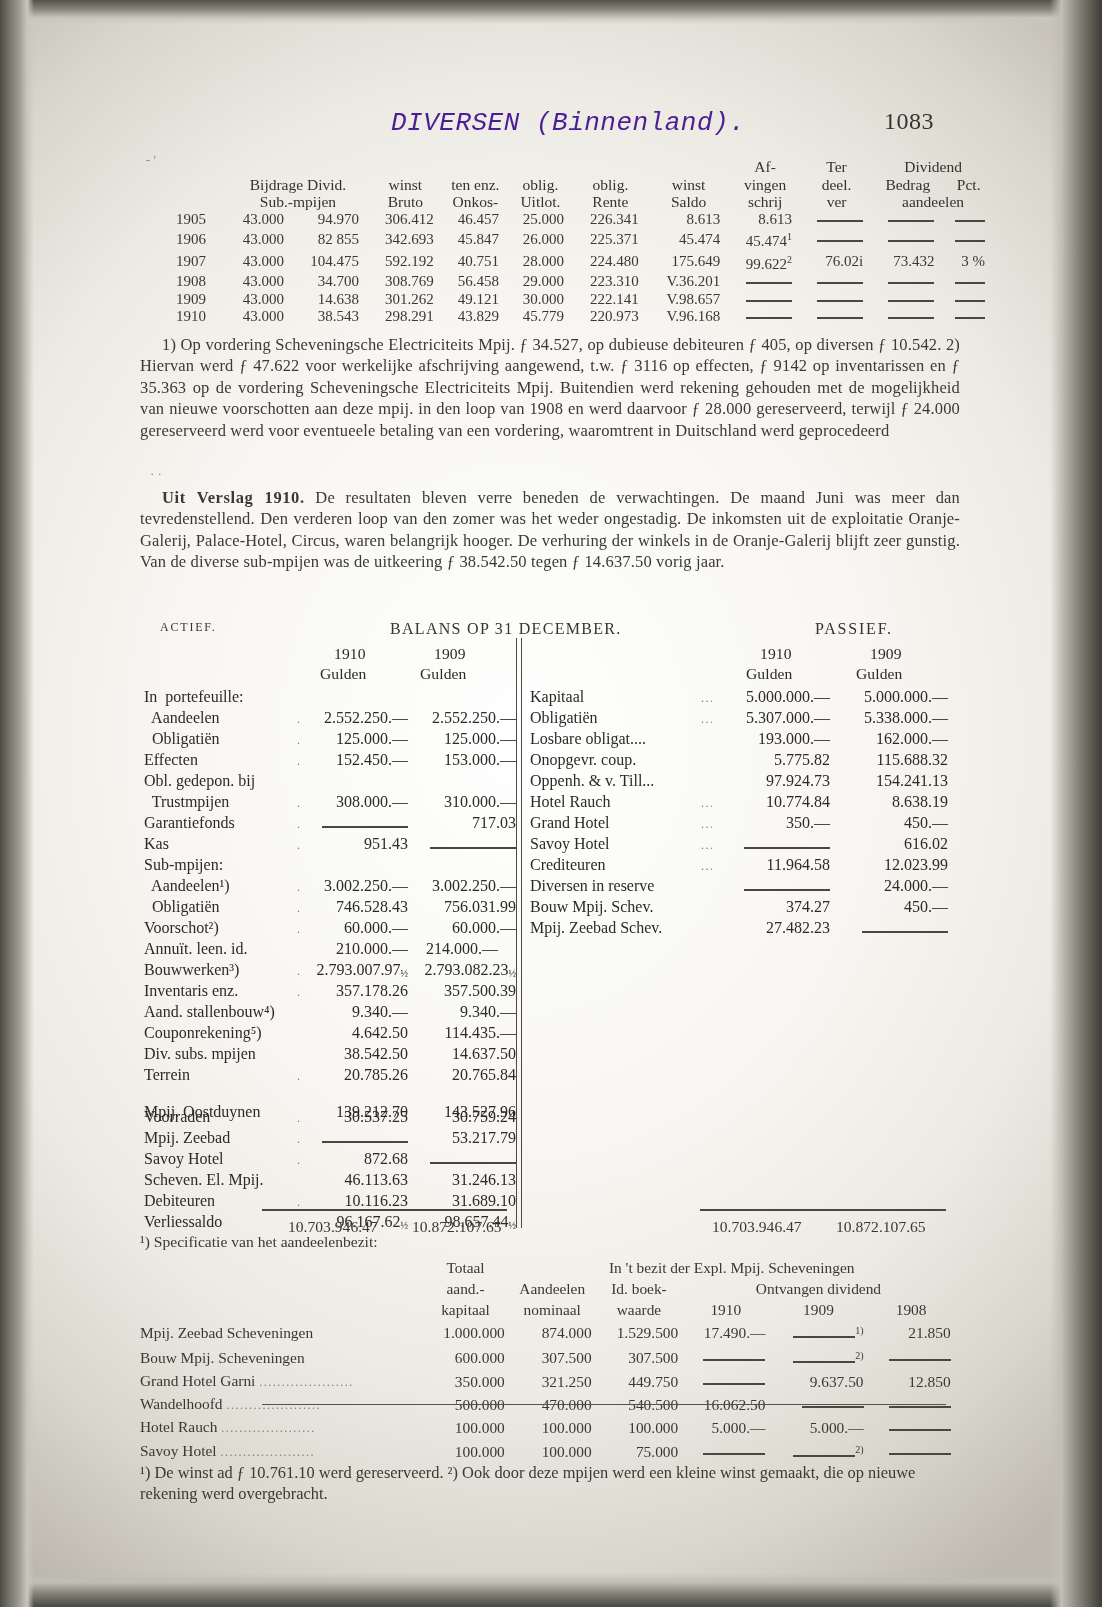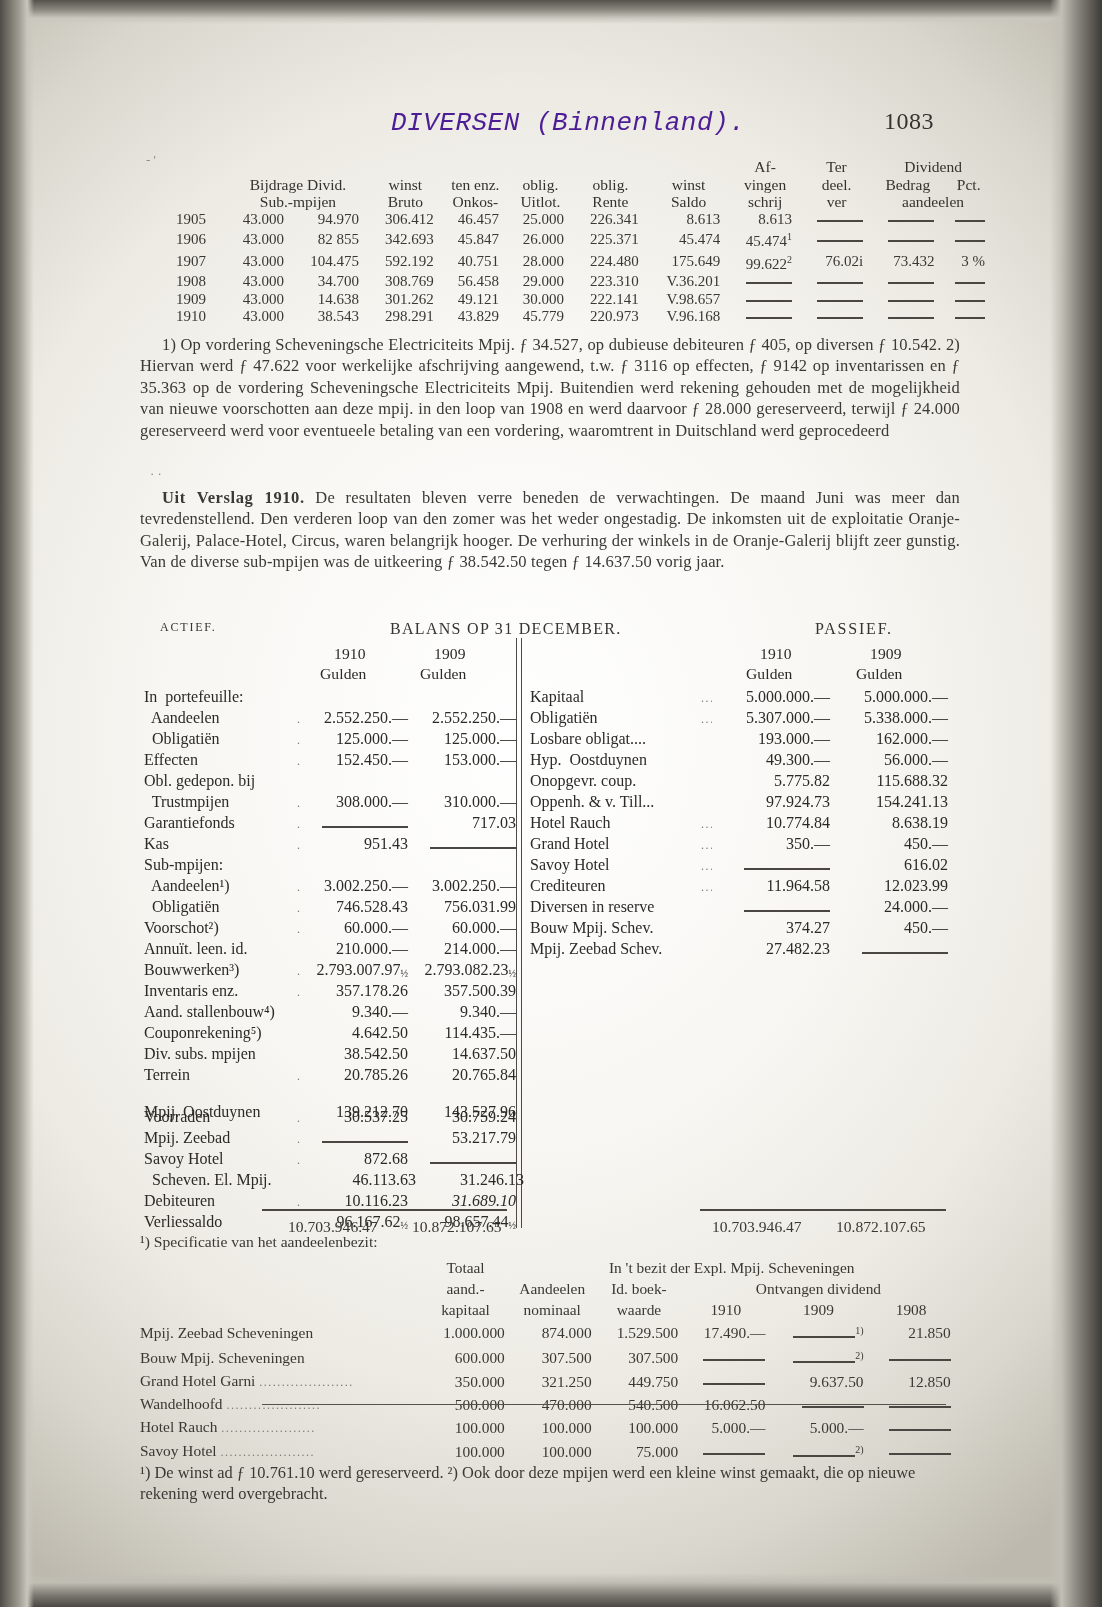--- a/index.html
+++ b/index.html
@@ -317,21 +317,21 @@
       <div class="brow">
         <span class="blab" style="width: 150px;">Voorschot²)</span>
         <span class="dots">................................</span>
         <span class="bnum" style="width: 108px;">60.000.—</span>
         <span class="bnum" style="width: 108px;">60.000.—</span>
       </div>
       <div class="brow">
         <span class="blab" style="width: 150px;">Annuït. leen. id.</span>
         <span class="dots"></span>
         <span class="bnum" style="width: 108px;">210.000.—</span>
-        <span class="bnum" style="width: 108px;">214.000.—</span>
+        <span class="bnum" style="width: 108px; text-align: center;">214.000.—</span>
       </div>
       <div class="brow">
         <span class="blab" style="width: 150px;">Bouwwerken³)</span>
         <span class="dots">................................</span>
         <span class="bnum" style="width: 108px;">2.793.007.97<span class="half">½</span></span>
         <span class="bnum" style="width: 108px;">2.793.082.23<span class="half">½</span></span>
       </div>
       <div class="brow">
         <span class="blab" style="width: 150px;">Inventaris enz.</span>
         <span class="dots">................................</span>
@@ -380,30 +380,30 @@
         <span class="bnum" style="width: 108px;"><span class="bline"></span></span>
         <span class="bnum" style="width: 108px;">53.217.79</span>
       </div>
       <div class="brow">
         <span class="blab" style="width: 150px;">Savoy Hotel</span>
         <span class="dots">................................</span>
         <span class="bnum" style="width: 108px;">872.68</span>
         <span class="bnum" style="width: 108px;"><span class="bline"></span></span>
       </div>
       <div class="brow">
-        <span class="blab" style="width: 150px; margin-left: 8px;">Scheven. El. Mpij.</span>
+        <span class="blab" style="width: 150px;">Scheven. El. Mpij.</span>
         <span class="dots"></span>
         <span class="bnum" style="width: 108px;">46.113.63</span>
         <span class="bnum" style="width: 108px;">31.246.13</span>
       </div>
       <div class="brow">
         <span class="blab" style="width: 150px;">Debiteuren</span>
         <span class="dots">................................</span>
         <span class="bnum" style="width: 108px;">10.116.23</span>
-        <span class="bnum" style="width: 108px; font-style: italic;">31.689.10</span>
+        <span class="bnum" style="width: 108px;">31.689.10</span>
       </div>
       <div class="brow">
         <span class="blab" style="width: 150px;">Verliessaldo</span>
         <span class="dots">................................</span>
         <span class="bnum" style="width: 108px;">96.167.62<span class="half">½</span></span>
         <span class="bnum" style="width: 108px;">98.657.44<span class="half">½</span></span>
       </div>
     </div>
   <div id="liab-col" style="position:absolute;left:530px;top:686px;width:418px;">
       <div class="brow">
@@ -416,26 +416,20 @@
         <span class="blab" style="width: 168px;">Obligatiën</span>
         <span class="dots">................................</span>
         <span class="bnum" style="width: 118px;">5.307.000.—</span>
         <span class="bnum" style="width: 118px;">5.338.000.—</span>
       </div>
       <div class="brow">
         <span class="blab" style="width: 168px;">Losbare obligat....</span>
         <span class="dots"></span>
         <span class="bnum" style="width: 118px;">193.000.—</span>
         <span class="bnum" style="width: 118px;">162.000.—</span>
-      </div>
-      <div class="brow">
-        <span class="blab" style="width: 168px;">Hyp.  Oostduynen</span>
-        <span class="dots"></span>
-        <span class="bnum" style="width: 118px;">49.300.—</span>
-        <span class="bnum" style="width: 118px;">56.000.—</span>
       </div>
       <div class="brow">
         <span class="blab" style="width: 168px;">Onopgevr. coup.</span>
         <span class="dots"></span>
         <span class="bnum" style="width: 118px;">5.775.82</span>
         <span class="bnum" style="width: 118px;">115.688.32</span>
       </div>
       <div class="brow">
         <span class="blab" style="width: 168px;">Oppenh. &amp; v. Till...</span>
         <span class="dots"></span>

